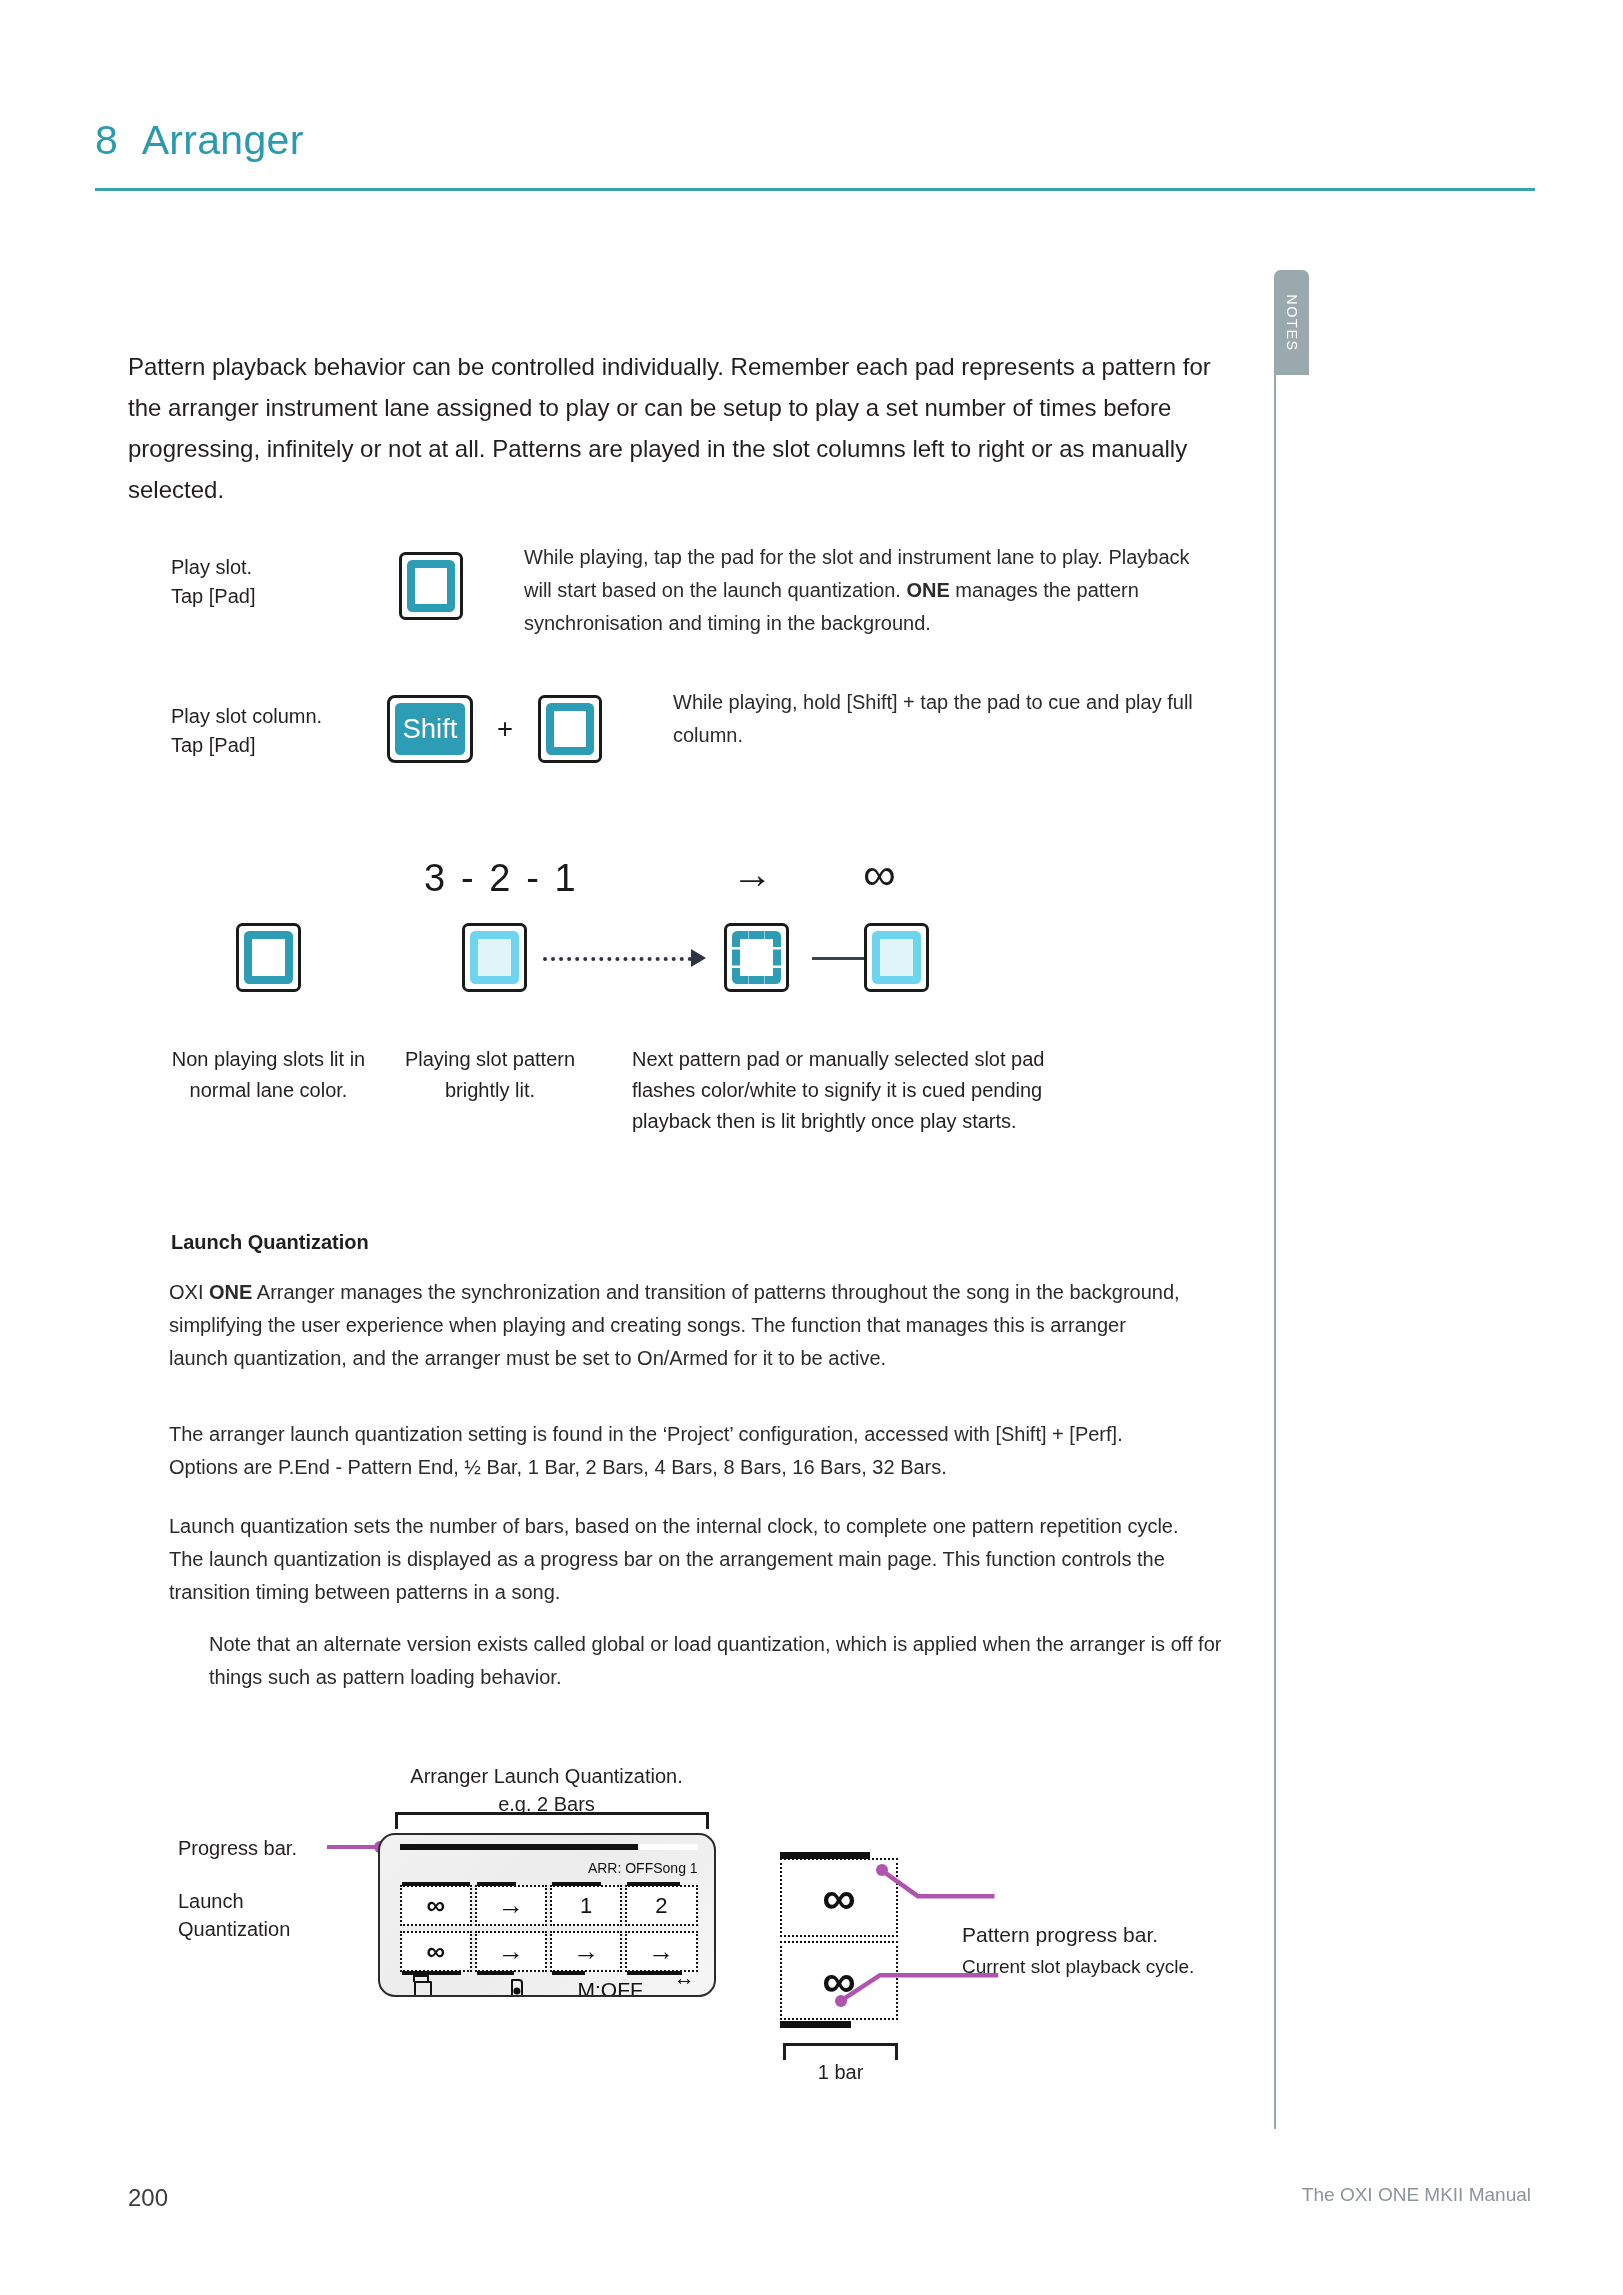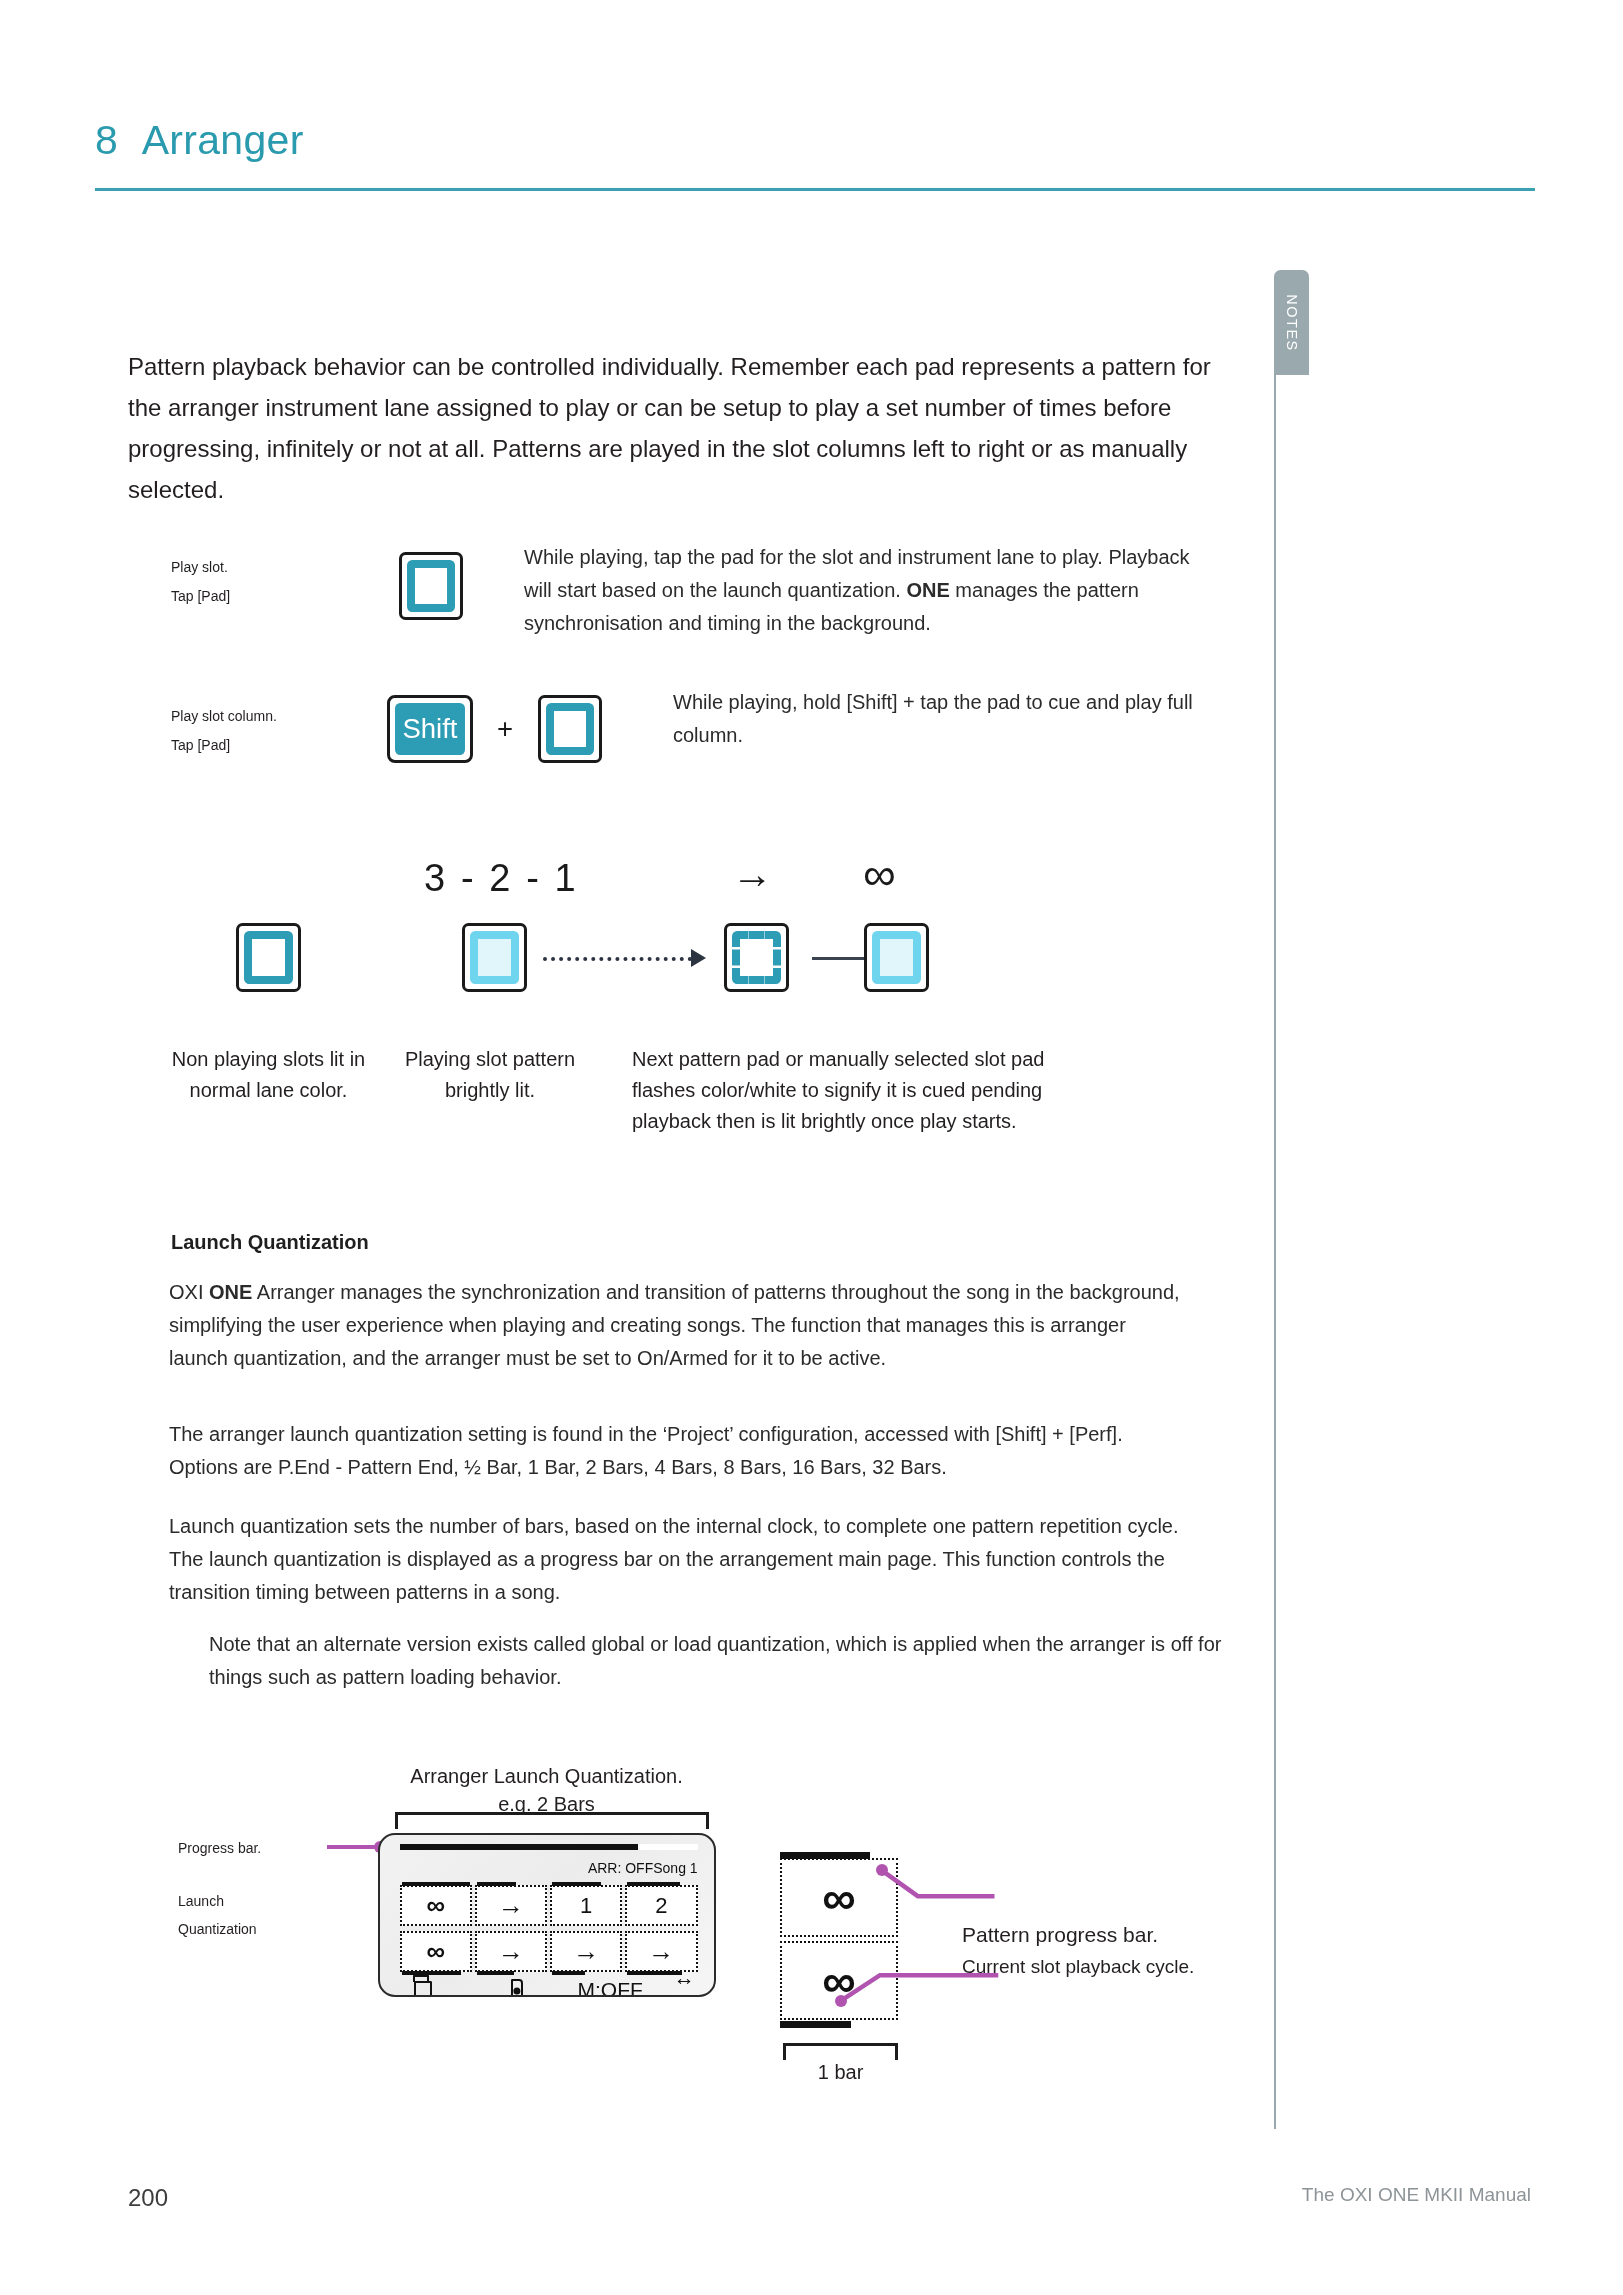--- a/index.html
+++ b/index.html
@@ -85,21 +85,21 @@
     color: #2b2b2b;
   }
   .body-xs {
     position: absolute;
     font-size: 20px;
     line-height: 31px;
     color: #231f20;
   }
   .lbl {
     position: absolute;
-    font-size: 14px;
+    font-size: 20px;
     line-height: 29px;
     color: #231f20;
   }
   .center { text-align: center; }
   .bold { font-weight: bold; }
 
   
   .pad {
     position: absolute;
     box-sizing: border-box;

